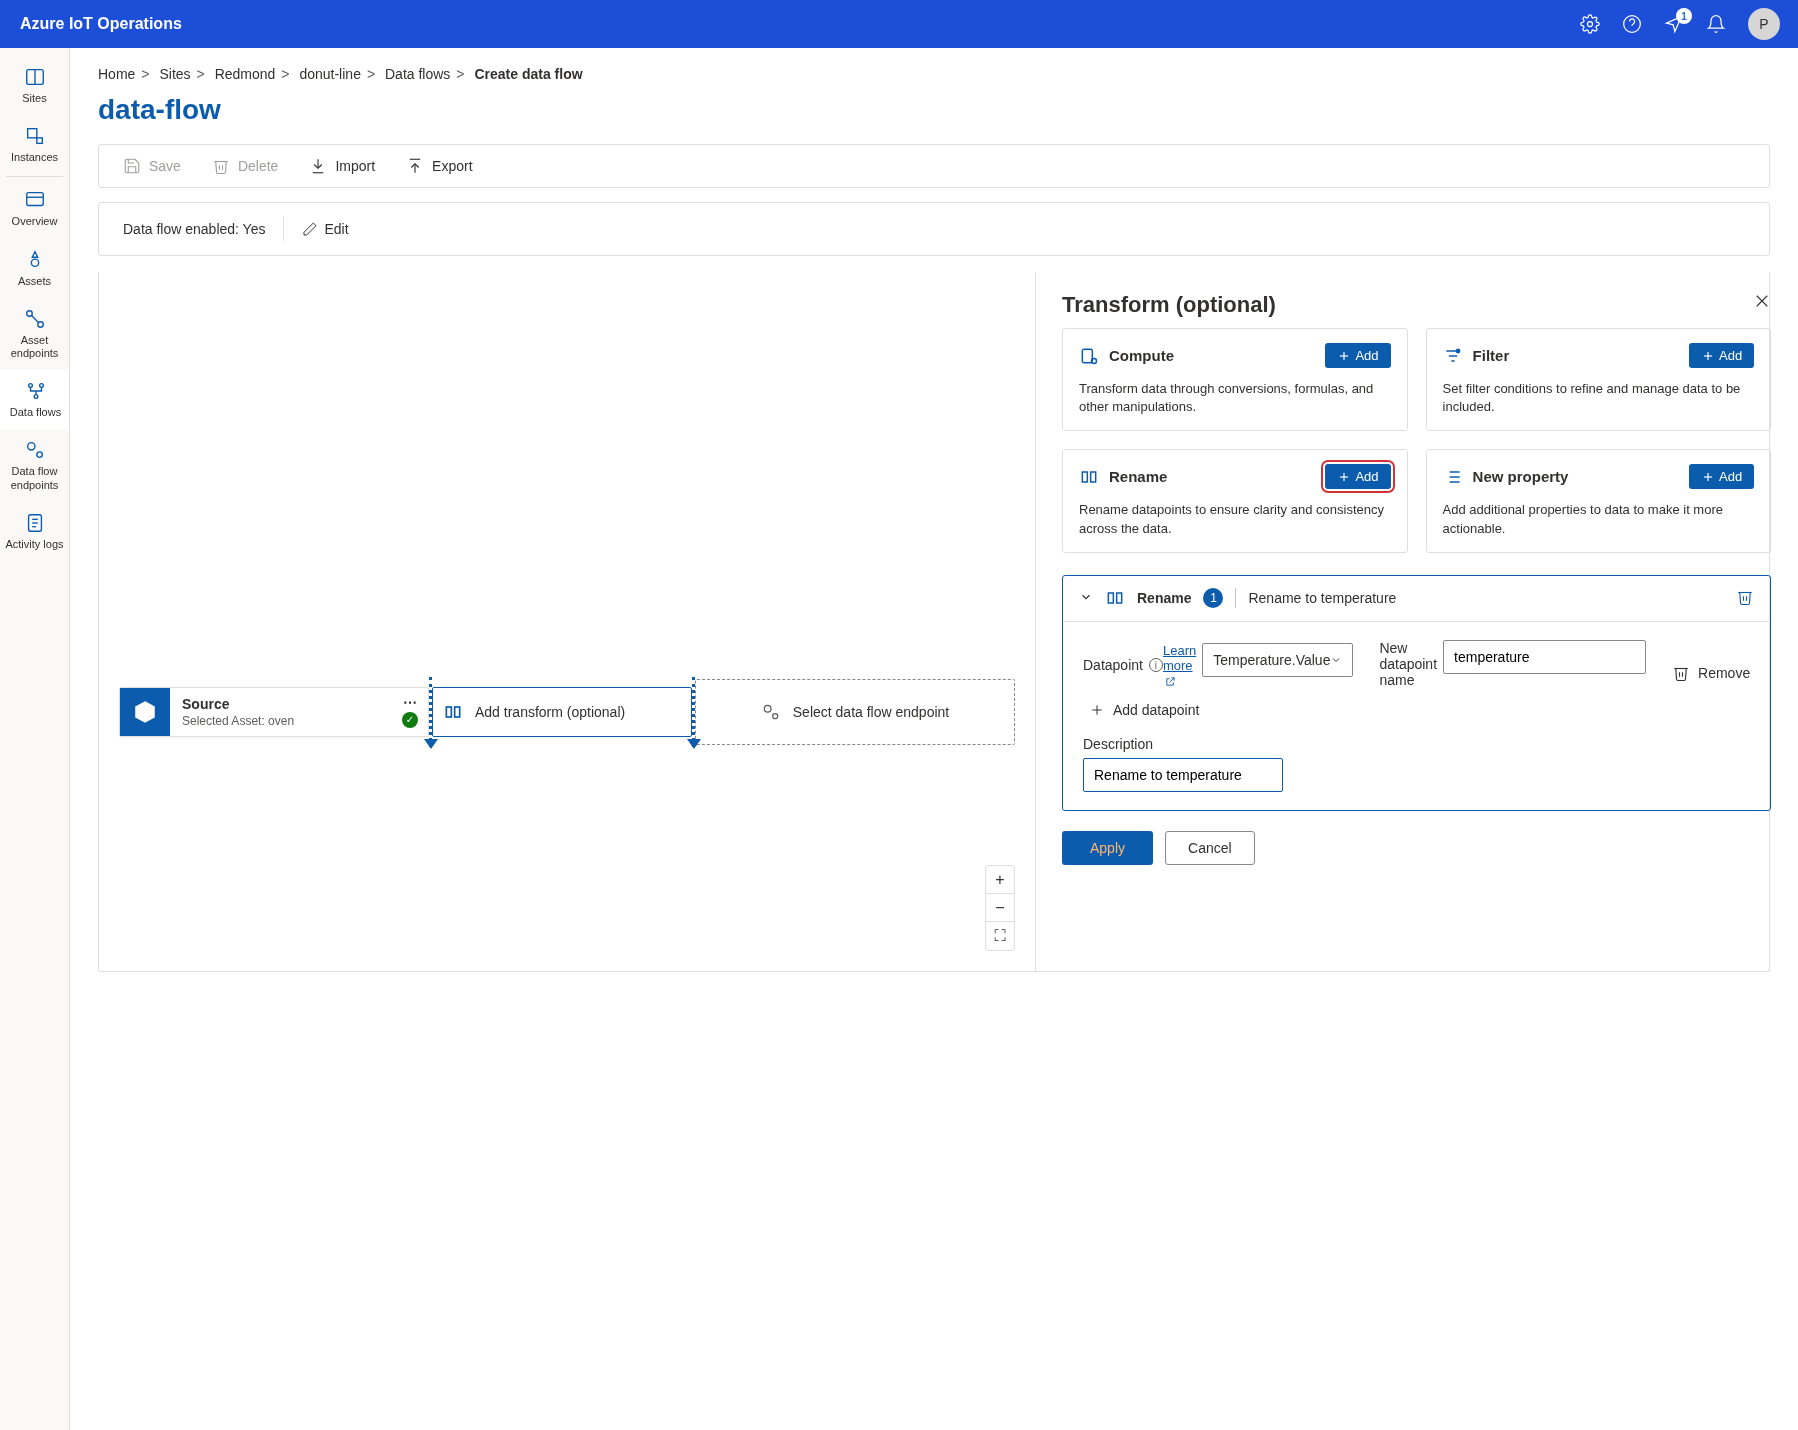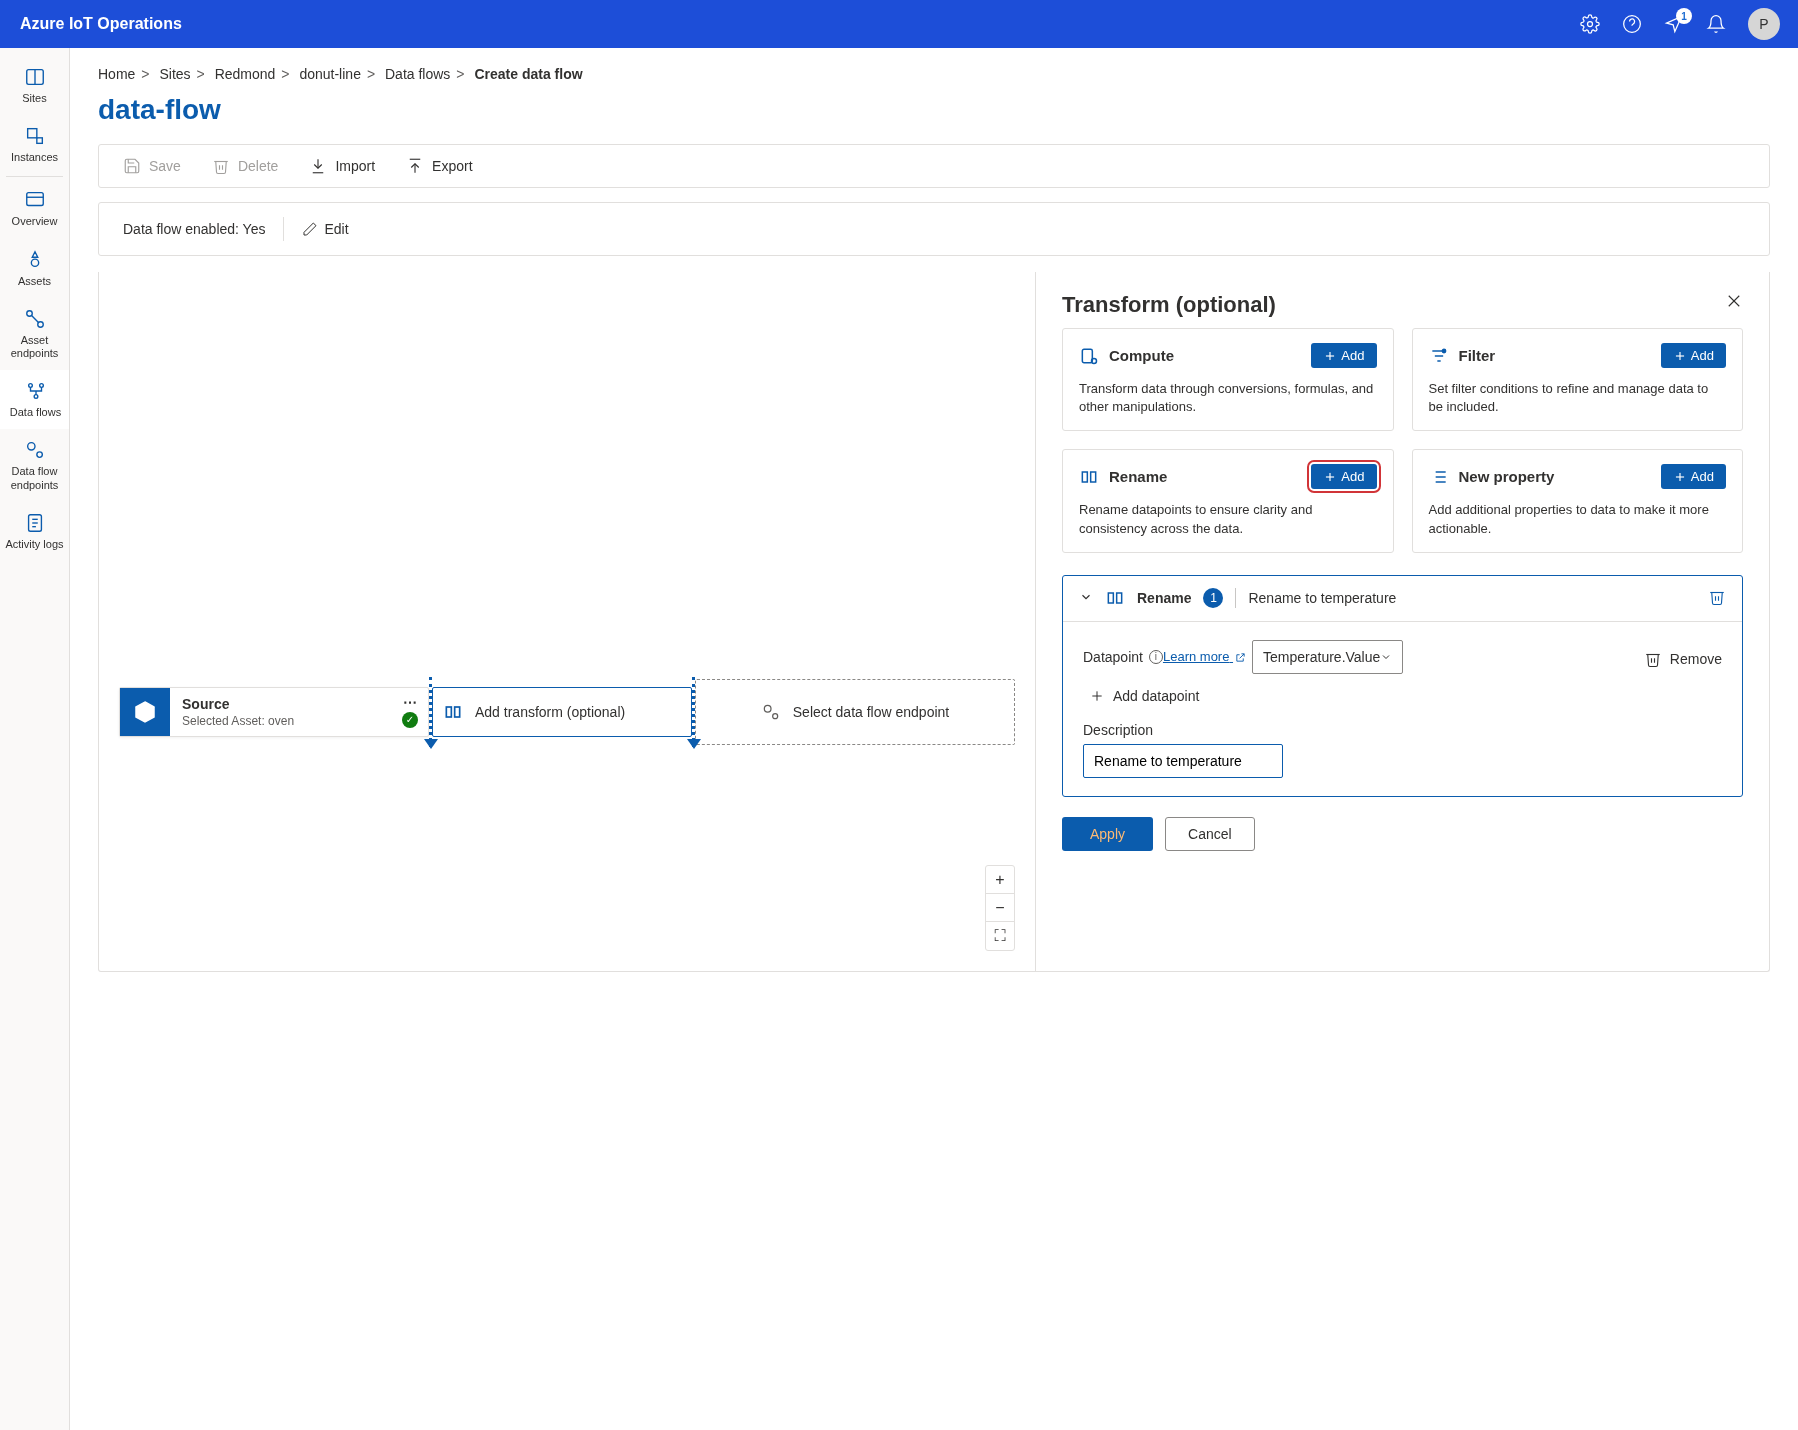--- a/index.html
+++ b/index.html
@@ -450,20 +450,24 @@
                       </svg>
                   </a>
                 </div>
                 <div class="select">
                   <span>Temperature.Value</span>
                   <svg width="12" height="12" viewBox="0 0 24 24" stroke="#323130" fill="none" stroke-width="2">
                       <polyline points="6 9 12 15 18 9"></polyline>
                     </svg>
                 </div>
               </div>
+              <div class="field">
+                <label>New datapoint name</label>
+                <input class="input" value="temperature" style="">
+              </div>
               <div class="remove-btn">
                 <svg width="18" height="18" viewBox="0 0 24 24" stroke="#323130" fill="none" stroke-width="1.5">
                     <polyline points="3 6 5 6 21 6"></polyline>
                     <path d="M19 6l-1 14a2 2 0 0 1-2 2H8a2 2 0 0 1-2-2L5 6"></path>
                     <path d="M10 11v6M14 11v6"></path>
                   </svg>
                 <span>Remove</span>
               </div>
             </div>
             <div class="add-datapoint">

